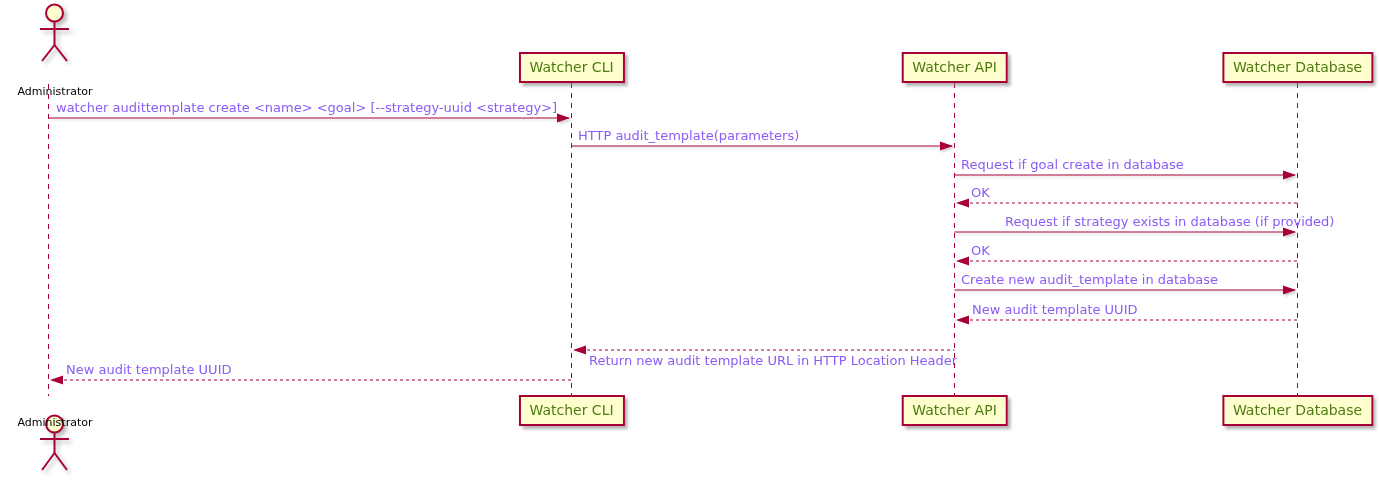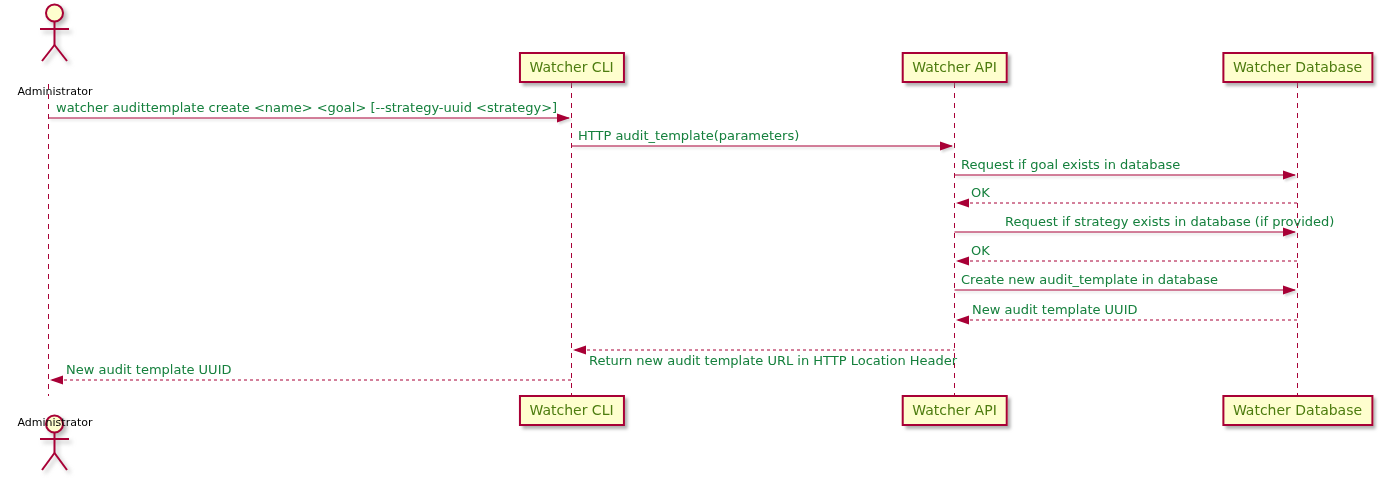--- a/index.html
+++ b/index.html
@@ -30,21 +30,21 @@
     line-height:15px;
     color:#000000;
     white-space:nowrap;
     margin-top:18px;
   }
   .msg{
     position:absolute;
     font-size:13px;
     line-height:15px;
     height:15px;
-    color:#15803d;
+    color:#8b5cf6;
     white-space:nowrap;
   }
   .actor-fig{filter:drop-shadow(3px 3px 2px rgba(130,130,130,0.55));}
   .arrow-solid{filter:drop-shadow(2px 2px 1px rgba(160,160,160,0.45));}
 </style>
 </head>
 <body>
 
 <div class="canvas">
 
@@ -131,21 +131,21 @@
   <div class="pbox" style="left:1297.5px; top:52px;">Watcher Database</div>
 
   <div class="actor-label" style="left:55px; top:397px;">Administrator</div>
 
   <div class="pbox" style="left:571.5px; top:395px;">Watcher CLI</div>
   <div class="pbox" style="left:954.5px; top:395px;">Watcher API</div>
   <div class="pbox" style="left:1297.5px; top:395px;">Watcher Database</div>
 
   <div class="msg" style="left:56px;  top:100px;">watcher audittemplate create &lt;name&gt; &lt;goal&gt; [--strategy-uuid &lt;strategy&gt;]</div>
   <div class="msg" style="left:578px; top:128px;">HTTP audit_template(parameters)</div>
-  <div class="msg" style="left:961px; top:157px;">Request if goal exists in database</div>
+  <div class="msg" style="left:961px; top:157px;">Request if goal create in database</div>
   <div class="msg" style="left:971px; top:185px;">OK</div>
   <div class="msg" style="left:961px; top:214px;margin-left:44px;">Request if strategy exists in database (if provided)</div>
   <div class="msg" style="left:971px; top:243px;">OK</div>
   <div class="msg" style="left:961px; top:272px;">Create new audit_template in database</div>
   <div class="msg" style="left:972px; top:302px;">New audit template UUID</div>
   <div class="msg" style="left:589px; top:332px;margin-top:21px;">Return new audit template URL in HTTP Location Header</div>
   <div class="msg" style="left:66px;  top:362px;">New audit template UUID</div>
 
 </div>
 

